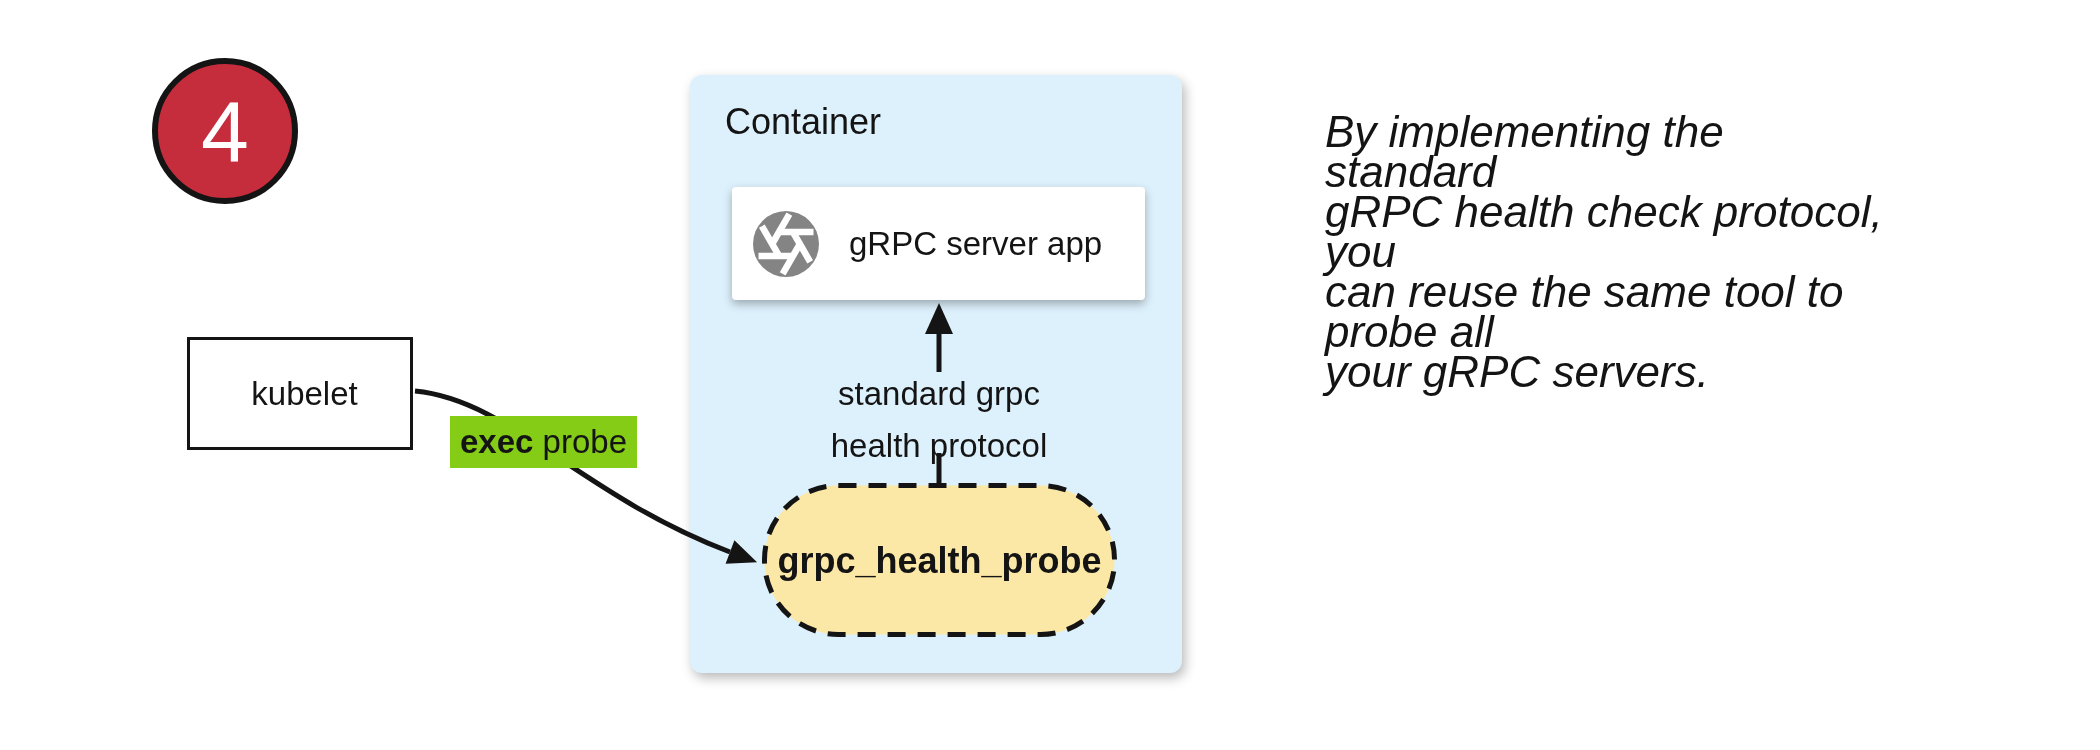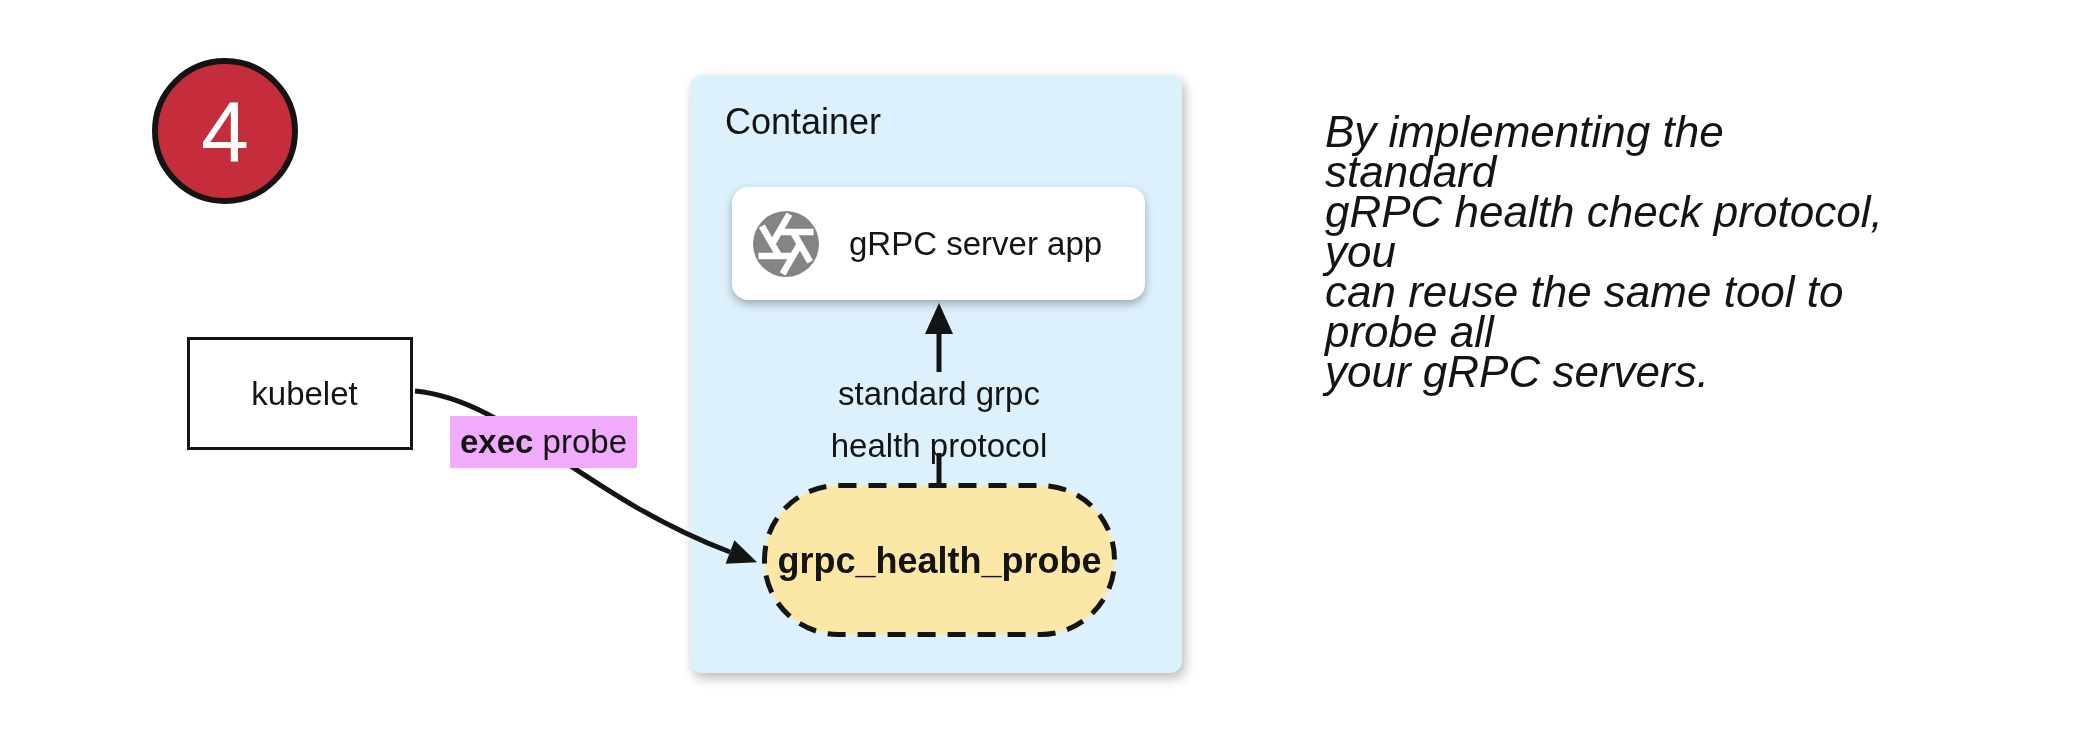--- a/index.html
+++ b/index.html
@@ -21,39 +21,39 @@
   .container-box {
     left:690px; top:75px; width:492px; height:598px; border-radius:12px;
     background:var(--container-blue,#DDF1FC);
     box-shadow:3px 5px 12px rgba(0,0,0,0.28); z-index:1;
   }
   .container-title { left:725px; top:100px; font-size:36px; line-height:44px; z-index:4;text-align:center; }
 
   
   .server-box {
     left:732px; top:187px; width:413px; height:113px; box-sizing:border-box;
-    background:#ffffff; border-radius:16px; box-shadow:0 4px 10px rgba(0,0,0,0.30);
+    background:#ffffff; border-radius:4px; box-shadow:0 4px 10px rgba(0,0,0,0.30);
     display:flex; align-items:center; padding-left:18px; gap:27px;
     font-size:33px; z-index:4;
   }
   .aperture { flex:0 0 auto; display:block; }
   .aperture circle { fill:var(--icon-gray,#848484); }
   .aperture line { stroke:#ffffff; stroke-width:2.2; }
 
   
   .kubelet-box {
     left:187px; top:337px; width:226px; height:113px; box-sizing:border-box;
     background:#ffffff; border:3px solid #141414;
     display:flex; align-items:center; justify-content:center;
     font-size:33px; z-index:4;padding-left:9px;
   }
 
   
   .exec-label {
-    left:450px; top:416px; background:#f0abfc; padding:6px 10px;
+    left:450px; top:416px; background:#84cc16; padding:6px 10px;
     font-size:33px; line-height:40px; white-space:nowrap; z-index:4;
   }
   .exec-label .b { font-weight:bold; }
 
   .protocol-label {
     left:789px; top:368px; width:300px; text-align:center;
     font-size:33px; line-height:52px; z-index:4;
   }
 
   .pill-text {

